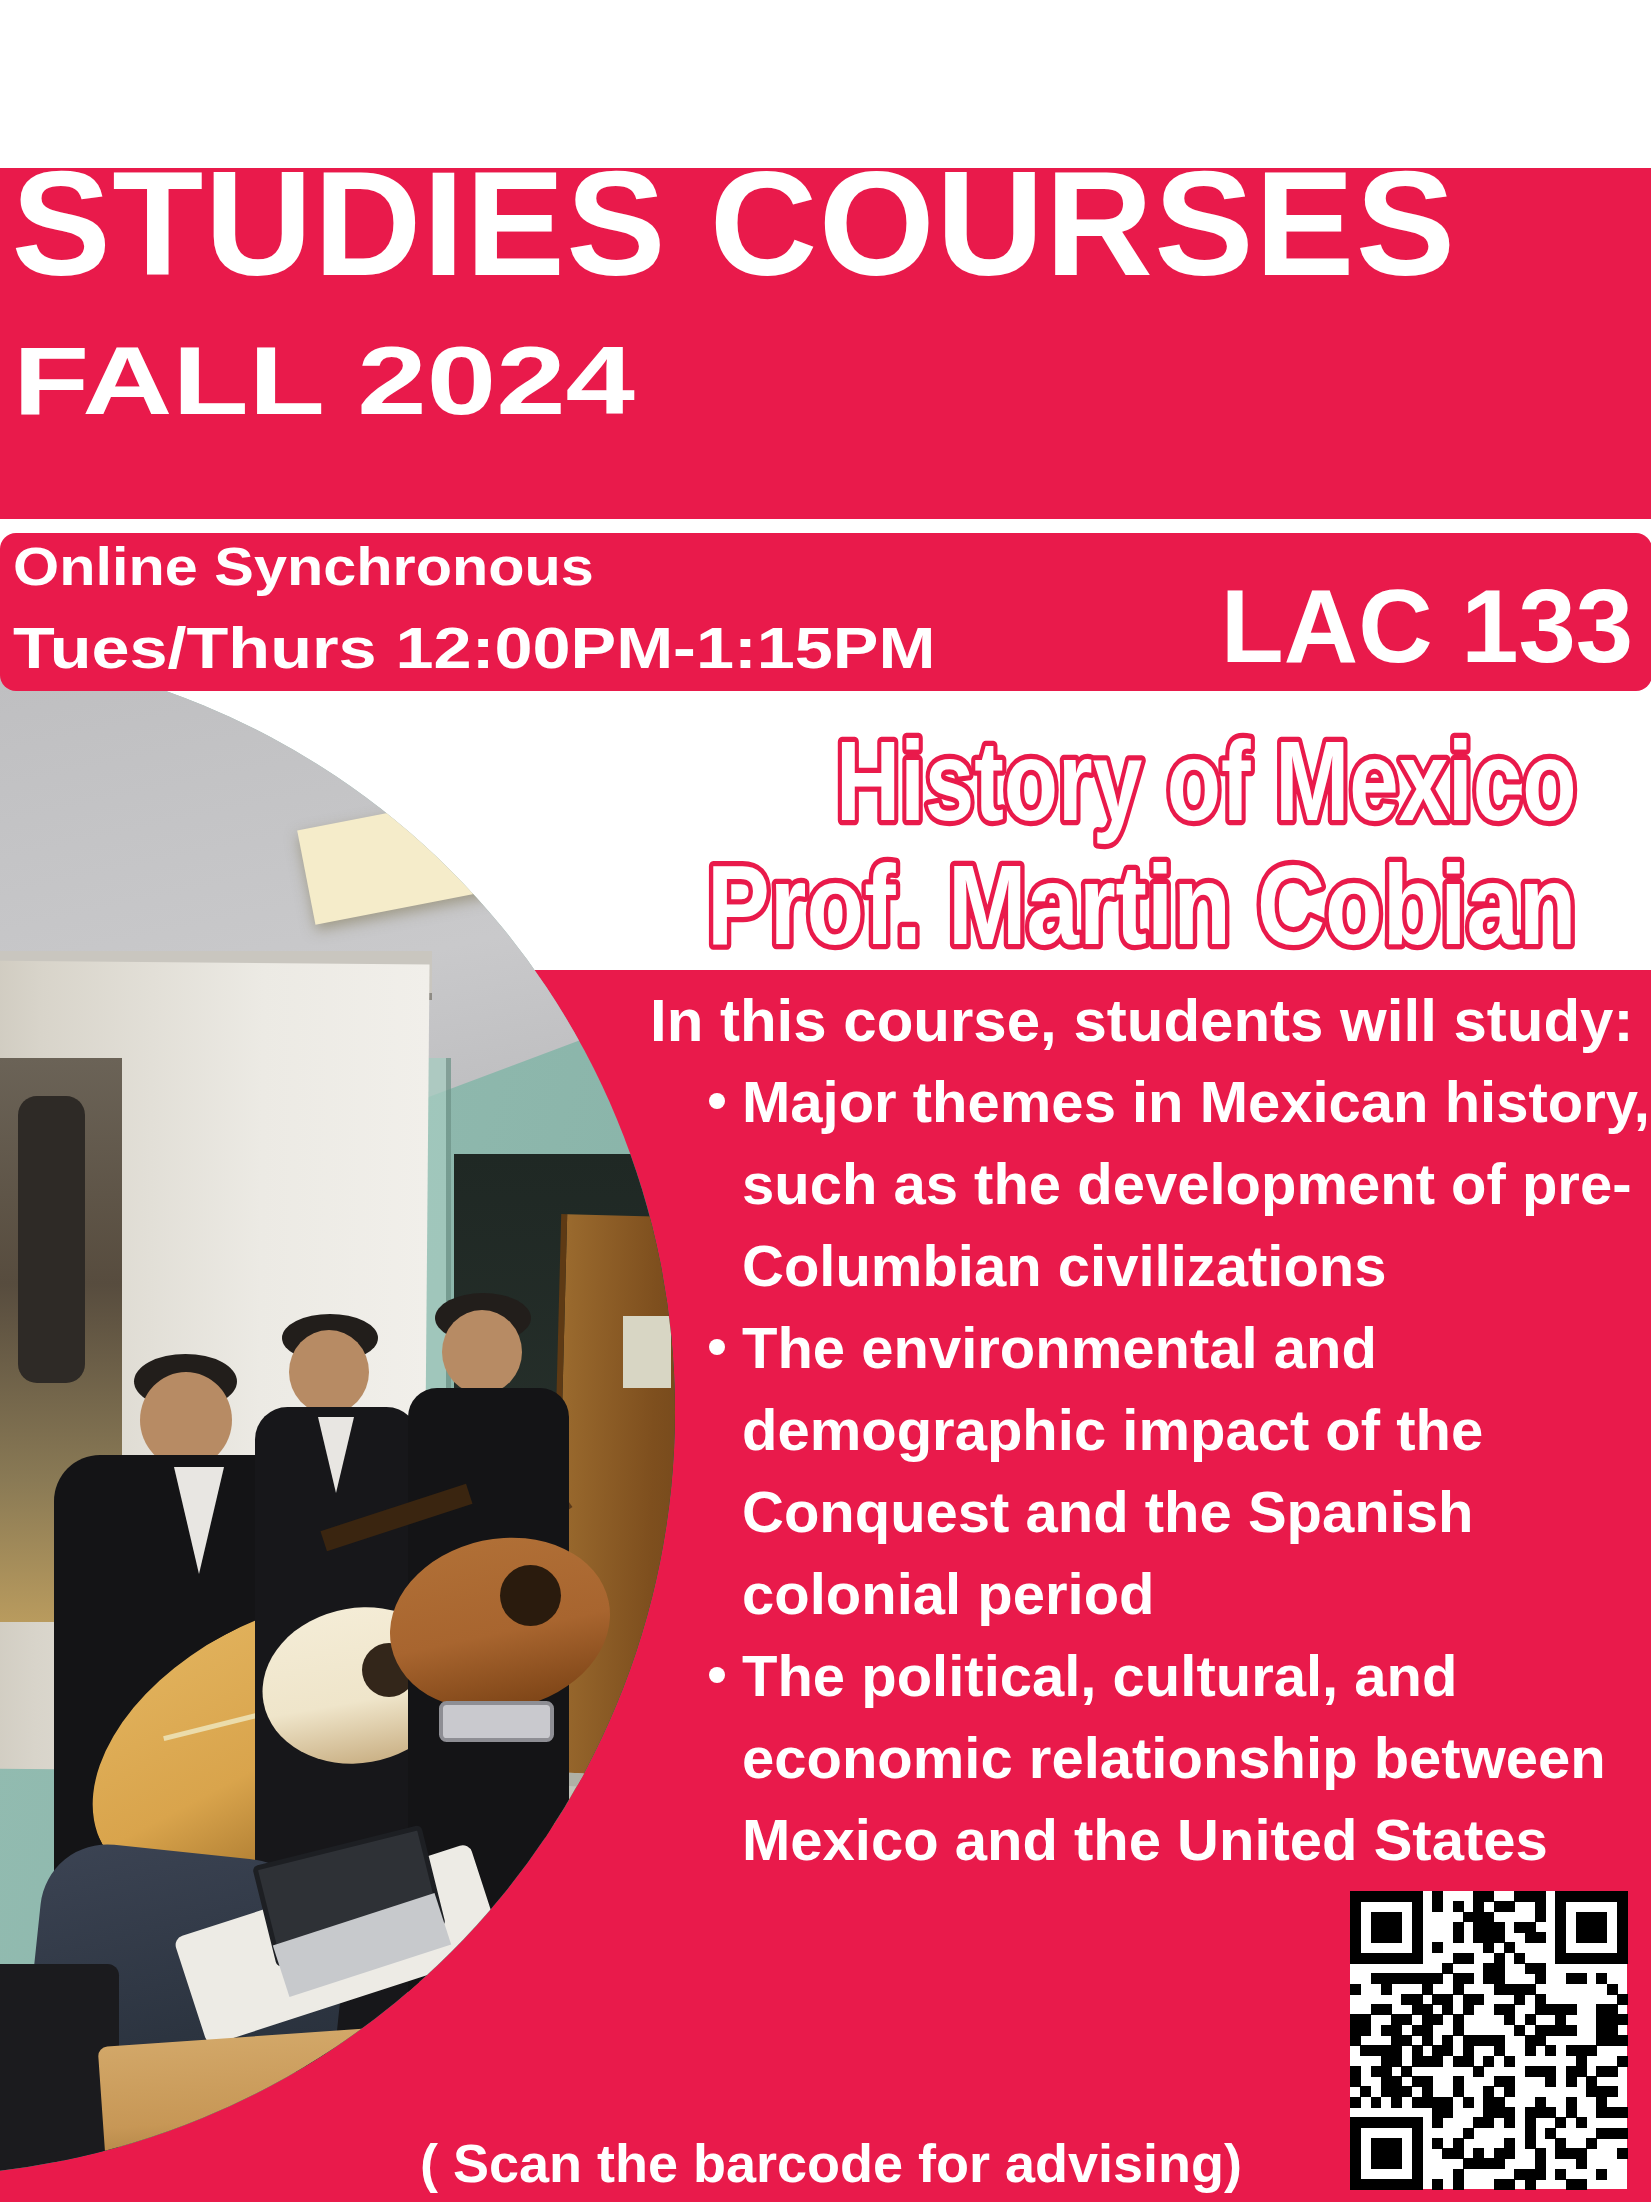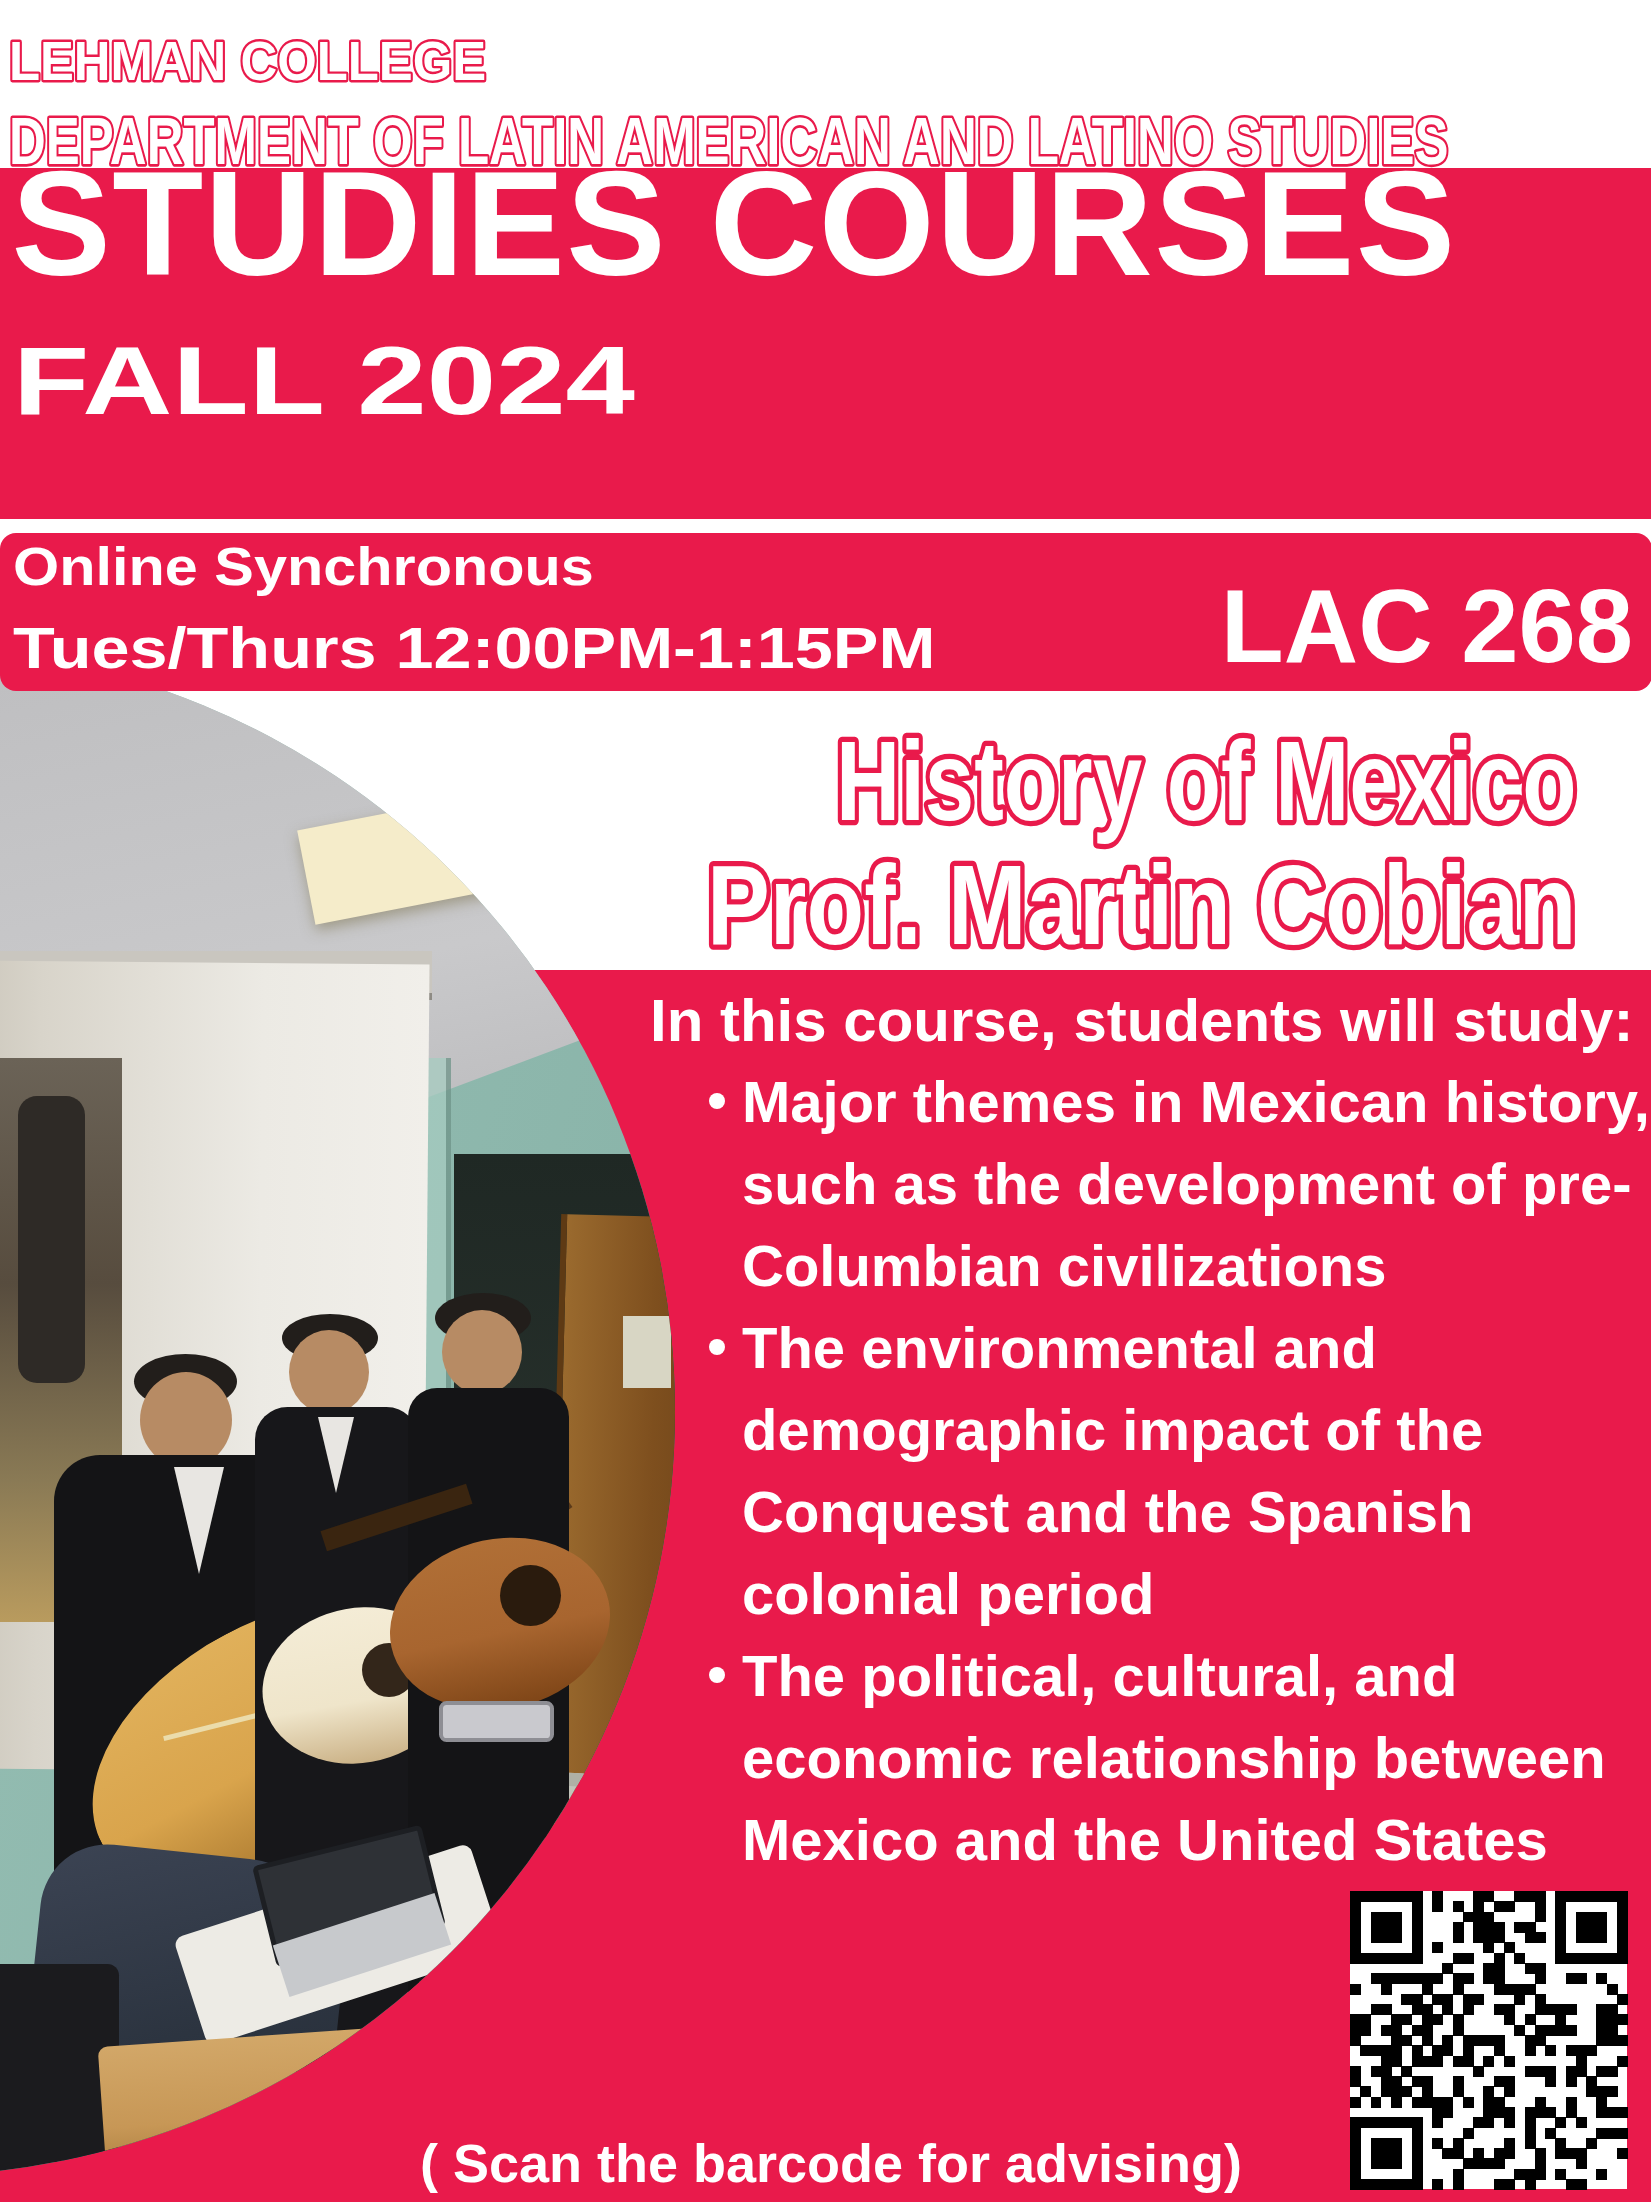--- a/index.html
+++ b/index.html
@@ -130,38 +130,32 @@
   .desk-wood{position:absolute;left:956px;top:1388px;width:346px;height:136px;transform:rotate(-4deg);
              background:linear-gradient(180deg,#D2A768 0%,#C79756 60%,#A67A3C 100%);border-radius:9.6px;}
   .desk-wood-right{position:absolute;left:1336px;top:1432px;width:193px;height:96px;transform:rotate(-6deg);
              background:linear-gradient(180deg,#D2A768 0%,#C09052 100%);border-radius:7.6px;}
 </style>
 </head>
 <body>
 
 <div class="poster">
 
-  <div class="header-area">
-    <svg class="header-svg" width="1652" height="168" viewBox="0 0 1728 176">
-      <text class="outline-text" x="8" y="84" font-size="59" stroke-width="5" textLength="500" lengthAdjust="spacingAndGlyphs">LEHMAN COLLEGE</text>
-      <text class="outline-text" x="8" y="172" font-size="70" stroke-width="5.5" textLength="1508" lengthAdjust="spacingAndGlyphs">DEPARTMENT OF LATIN AMERICAN AND LATINO STUDIES</text>
-    </svg>
-  </div>
 
   <div class="hero-band">
     <div class="featured-title">STUDIES COURSES</div>
     <div class="term-label">FALL 2024</div>
   </div>
 
   <div class="divider-stripe"></div>
 
   <div class="schedule-band">
     <div class="schedule-mode">Online Synchronous</div>
     <div class="schedule-time">Tues/Thurs 12:00PM-1:15PM</div>
-    <div class="course-code">LAC 268</div>
+    <div class="course-code">LAC 133</div>
   </div>
 
   <div class="course-banner"></div>
   <svg class="course-svg" width="1030" height="279" viewBox="0 0 1078 292">
     <text class="outline-text" x="1000" y="135" font-size="118" stroke-width="11" text-anchor="end" textLength="775" lengthAdjust="spacingAndGlyphs">History of Mexico</text>
     <text class="outline-text" x="1000" y="265" font-size="118" stroke-width="11" text-anchor="end" textLength="910" lengthAdjust="spacingAndGlyphs">Prof. Martin Cobian</text>
   </svg>
 
   <div class="main-panel">
     <div class="course-description">

